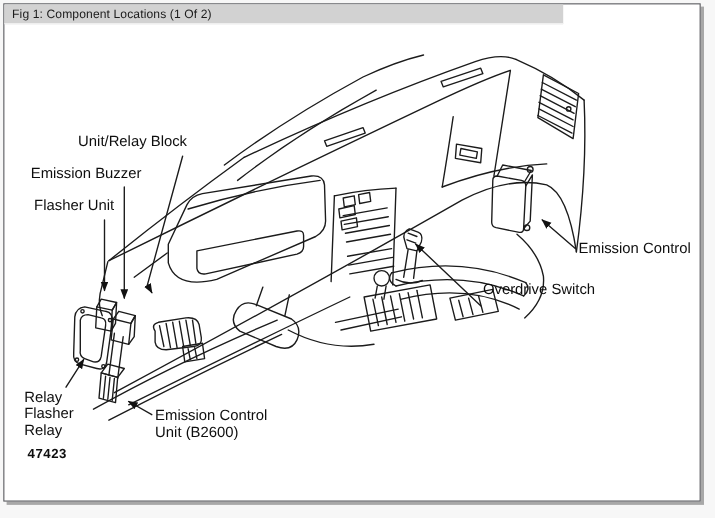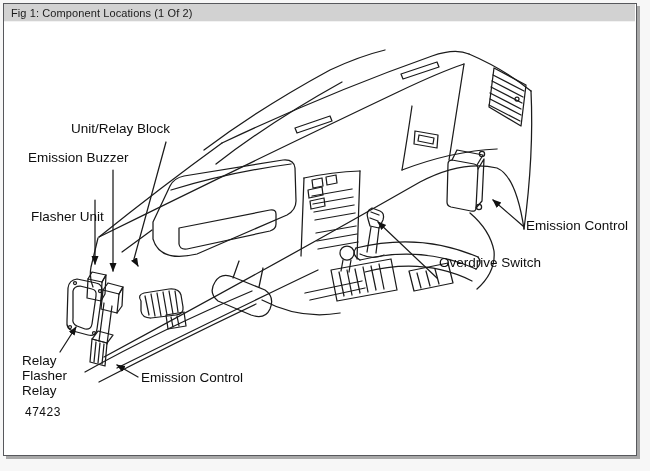--- a/index.html
+++ b/index.html
@@ -7,35 +7,35 @@
     width:650px; height:471px; position:relative; overflow:hidden;
     background:#f7f7f7;
     font-family:"Liberation Sans","DejaVu Sans",sans-serif;
   }
   .panel {
     position:absolute; left:3px; top:3px; width:632px; height:451px;
     background:#ffffff; border:1px solid #57585c;
     box-shadow:3px 3px 0 #a8a8a8;
   }
   .titlebar {
-    position:absolute; left:4px; top:4px; width:631px; height:18px;
+    position:absolute; left:4px; top:4px; width:508px; height:18px;
     background:#d2d2d2; border-bottom:1px solid #f2f2f2;
     box-sizing:border-box; display:flex; align-items:center;
     padding-left:7px; font-size:11px; color:#1b1b1b; letter-spacing:0.1px;
   }
   svg.art { position:absolute; left:0; top:0; }
   svg.art path, svg.art line, svg.art circle {
     fill:none; stroke:#1b1b1b; stroke-width:1.25;
     stroke-linecap:round; stroke-linejoin:round;
   }
   .callout {
     position:absolute; font-size:13.5px; line-height:15px;
     color:#0e0e0e; white-space:nowrap;
   }
-  .fignum { font-size:12px; letter-spacing:0.5px; }
+  .fignum { font-size:12px; letter-spacing:0.5px;font-weight:bold; }
 </style>
 </head>
 <body>
 
 <div class="panel"></div>
 
 <svg class="art" width="650" height="471" viewBox="0 0 650 471">
   <defs>
     <marker id="arr" markerWidth="10" markerHeight="8" refX="8" refY="3.5" orient="auto" markerUnits="userSpaceOnUse">
       <path d="M0,0 L9,3.5 L0,7 Z" style="fill:#111;stroke:none"></path>
@@ -226,30 +226,31 @@
 </svg>
 
 <div class="titlebar">
   <span>Fig 1: Component Locations (1 Of 2)</span>
 </div>
 
 <div class="callout" style="left:71px; top:121px;">Unit/Relay Block</div>
 
 <div class="callout" style="left:28px; top:150px;">Emission Buzzer</div>
 
-<div class="callout" style="left:31px; top:179px;margin-top:30px;">Flasher Unit</div>
+<div class="callout" style="left:31px; top:179px;">Flasher Unit</div>
 
 <div class="callout" style="left:22px; top:353px;">
   <div>Relay</div>
   <div>Flasher</div>
   <div>Relay</div>
 </div>
 
 <div class="callout" style="left:141px; top:370px;">
   <div>Emission Control</div>
+  <div>Unit (B2600)</div>
 </div>
 
 <div class="callout" style="left:526px; top:218px;">
   <div>Emission Control</div>
 </div>
 
 <div class="callout" style="left:439px; top:255px;">Overdrive Switch</div>
 
 <div class="callout fignum" style="left:25px; top:405px;">47423</div>
 

